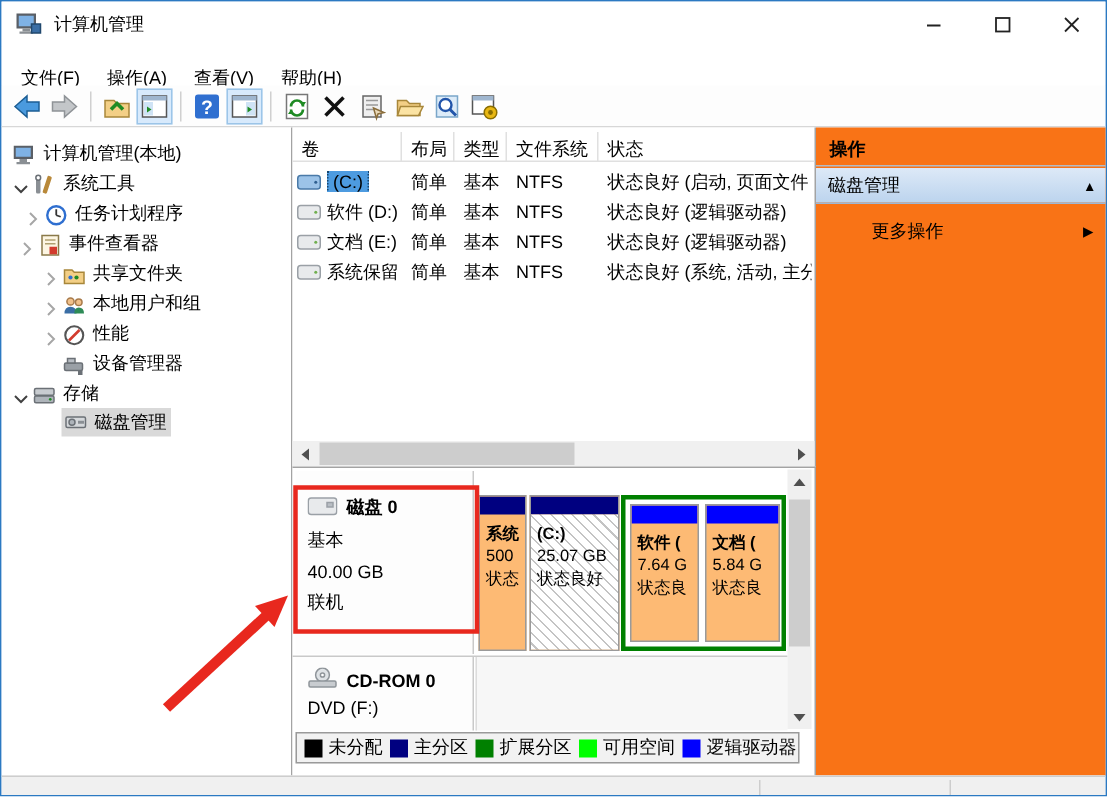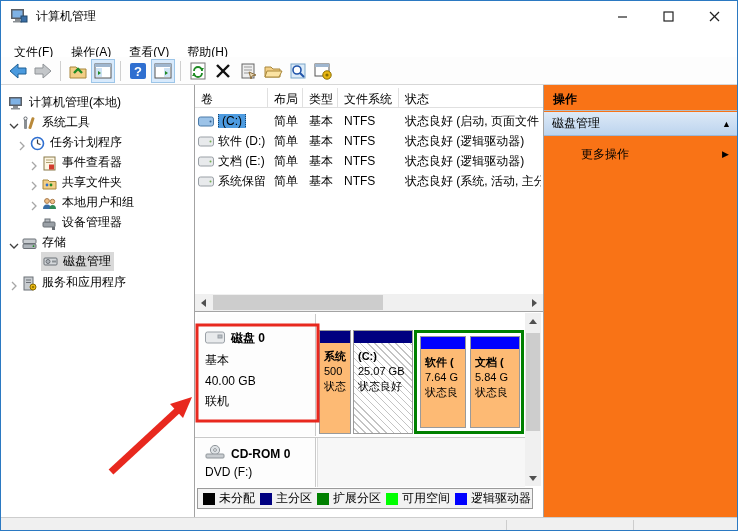--- a/index.html
+++ b/index.html
@@ -249,21 +249,21 @@
         </span>
       <span class="tico">
           <svg width="15" height="15" viewBox="0 0 15 15">
             <circle cx="7.5" cy="7.5" r="6" fill="#fff" stroke="#2f6fd0" stroke-width="1.6"></circle>
             <line x1="7.5" y1="7.5" x2="7.5" y2="3.5" stroke="#333" stroke-width="1.2"></line>
             <line x1="7.5" y1="7.5" x2="10.5" y2="8.5" stroke="#333" stroke-width="1.2"></line>
           </svg>
         </span>
       <span>任务计划程序</span>
     </div>
-    <div class="trow" style="padding-left:26px">
+    <div class="trow" style="padding-left:10px">
       <span class="chev">
           <svg width="10" height="10" viewBox="0 0 10 10">
             <polyline points="3,1 7,5 3,9" fill="none" stroke="#a6a6a6" stroke-width="1.3"></polyline>
           </svg>
         </span>
       <span class="tico">
           <svg width="15" height="15" viewBox="0 0 15 15">
             <rect x="2" y="1" width="11" height="13" fill="#fdf6e3" stroke="#8a7a4a"></rect>
             <line x1="4" y1="4" x2="11" y2="4" stroke="#b0a070"></line>
             <line x1="4" y1="6.5" x2="11" y2="6.5" stroke="#b0a070"></line>
@@ -295,20 +295,34 @@
         </span>
       <span class="tico">
           <svg width="15" height="15" viewBox="0 0 15 15">
             <circle cx="5" cy="5" r="2.4" fill="#f0c08a" stroke="#a87a4a"></circle>
             <path d="M1 13 Q1 8.5 5 8.5 Q9 8.5 9 13 Z" fill="#3a6ea5"></path>
             <circle cx="10.5" cy="5.5" r="2.2" fill="#f0c08a" stroke="#a87a4a"></circle>
             <path d="M7.5 13 Q7.5 9 10.5 9 Q14 9 14 13 Z" fill="#2e8b57"></path>
           </svg>
         </span>
       <span>本地用户和组</span>
+    </div>
+    <div class="trow" style="padding-left:26px">
+      <span class="chev">
+          <svg width="10" height="10" viewBox="0 0 10 10">
+            <polyline points="3,1 7,5 3,9" fill="none" stroke="#a6a6a6" stroke-width="1.3"></polyline>
+          </svg>
+        </span>
+      <span class="tico">
+          <svg width="15" height="15" viewBox="0 0 15 15">
+            <circle cx="7.5" cy="7.5" r="6" fill="#fff" stroke="#555" stroke-width="1.4"></circle>
+            <line x1="4" y1="11" x2="11" y2="4" stroke="#d23b2e" stroke-width="1.8"></line>
+          </svg>
+        </span>
+      <span>性能</span>
     </div>
     <div class="trow" style="padding-left:26px">
       <span class="chev"></span>
       <span class="tico">
           <svg width="15" height="15" viewBox="0 0 15 15">
             <rect x="1" y="6" width="12" height="5" rx="1" fill="#9aa0a6" stroke="#6b7076"></rect>
             <rect x="3" y="3" width="5" height="3" fill="#b9bec4" stroke="#6b7076"></rect>
             <rect x="10" y="11" width="3" height="3" fill="#6b7076"></rect>
           </svg>
         </span>
@@ -334,37 +348,20 @@
       <span class="tsel">
         <span class="tico">
             <svg width="15" height="15" viewBox="0 0 15 15">
               <rect x="1" y="4" width="13" height="7" rx="1" fill="#d5d8db" stroke="#6b7076"></rect>
               <circle cx="5" cy="7.5" r="2" fill="#aeb4ba" stroke="#6b7076"></circle>
               <rect x="9" y="6.5" width="4" height="2" fill="#8a8f94"></rect>
             </svg>
           </span>
         <span>磁盘管理</span>
       </span>
-    </div>
-    <div class="trow" style="padding-left:6px">
-      <span class="chev">
-          <svg width="10" height="10" viewBox="0 0 10 10">
-            <polyline points="3,1 7,5 3,9" fill="none" stroke="#a6a6a6" stroke-width="1.3"></polyline>
-          </svg>
-        </span>
-      <span class="tico">
-          <svg width="15" height="15" viewBox="0 0 15 15">
-            <rect x="2" y="1" width="9" height="13" fill="#c8ccd0" stroke="#6b7076"></rect>
-            <line x1="4" y1="4" x2="9" y2="4" stroke="#6b7076"></line>
-            <line x1="4" y1="6.5" x2="9" y2="6.5" stroke="#6b7076"></line>
-            <circle cx="11" cy="11" r="3" fill="#e8b713" stroke="#8a6d00"></circle>
-            <circle cx="11" cy="11" r="1.1" fill="#8a6d00"></circle>
-          </svg>
-        </span>
-      <span>服务和应用程序</span>
     </div>
   </div>
 
   <div class="center-top">
     <div class="vhead">
       <span class="vh" style="left:0;width:73px">卷</span>
       <span class="vh" style="left:73px;width:35px">布局</span>
       <span class="vh" style="left:108px;width:35px">类型</span>
       <span class="vh" style="left:143px;width:61px">文件系统</span>
       <span class="vh" style="left:204px;width:145px;border-right:none">状态</span>

